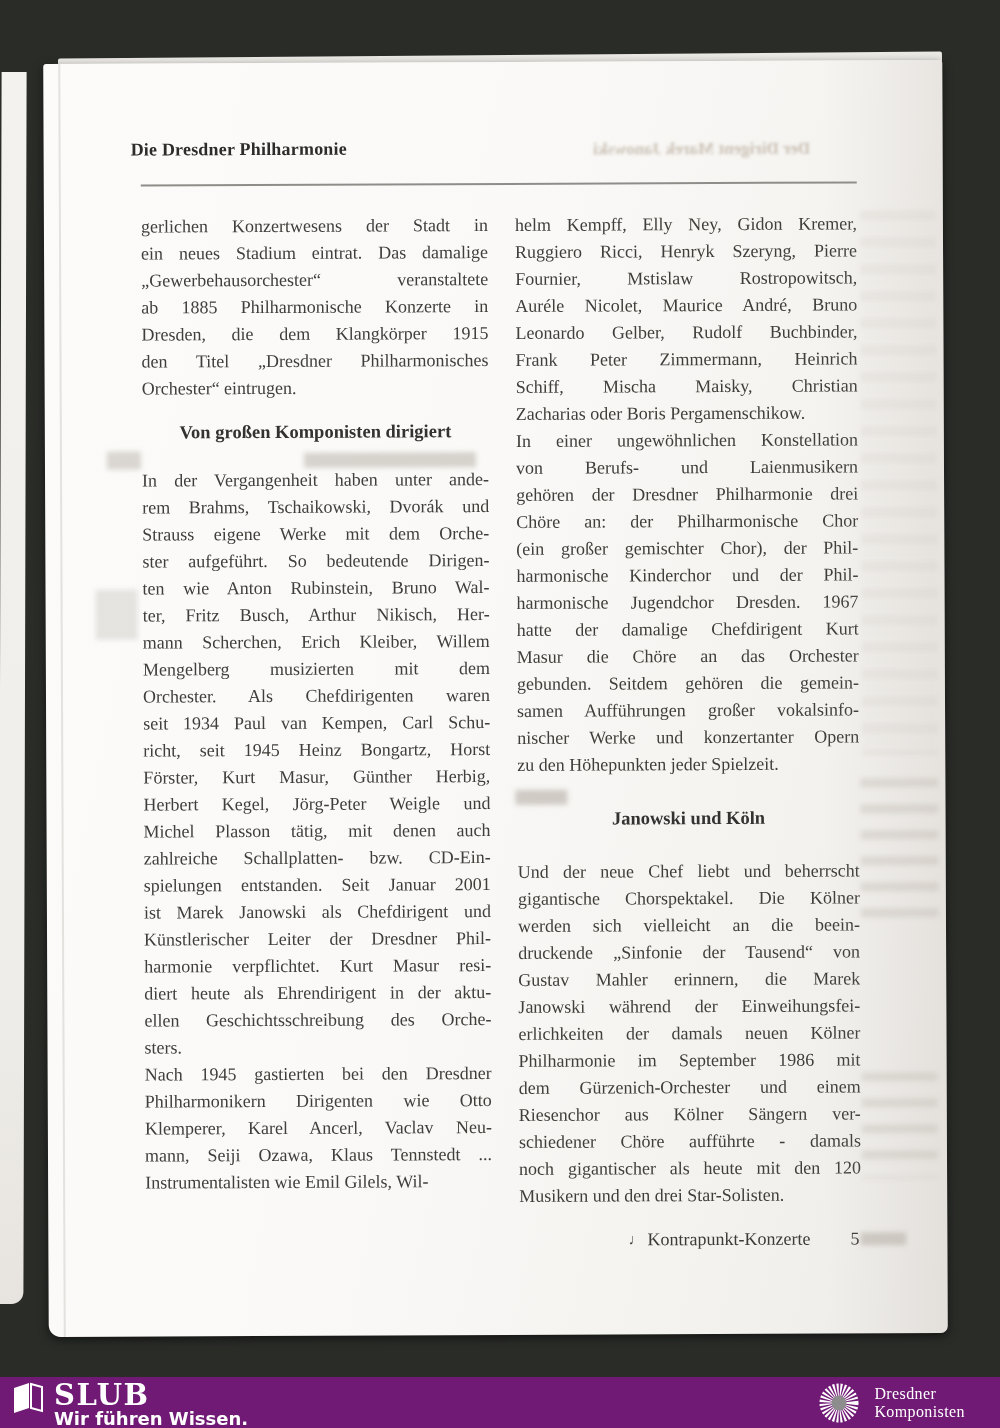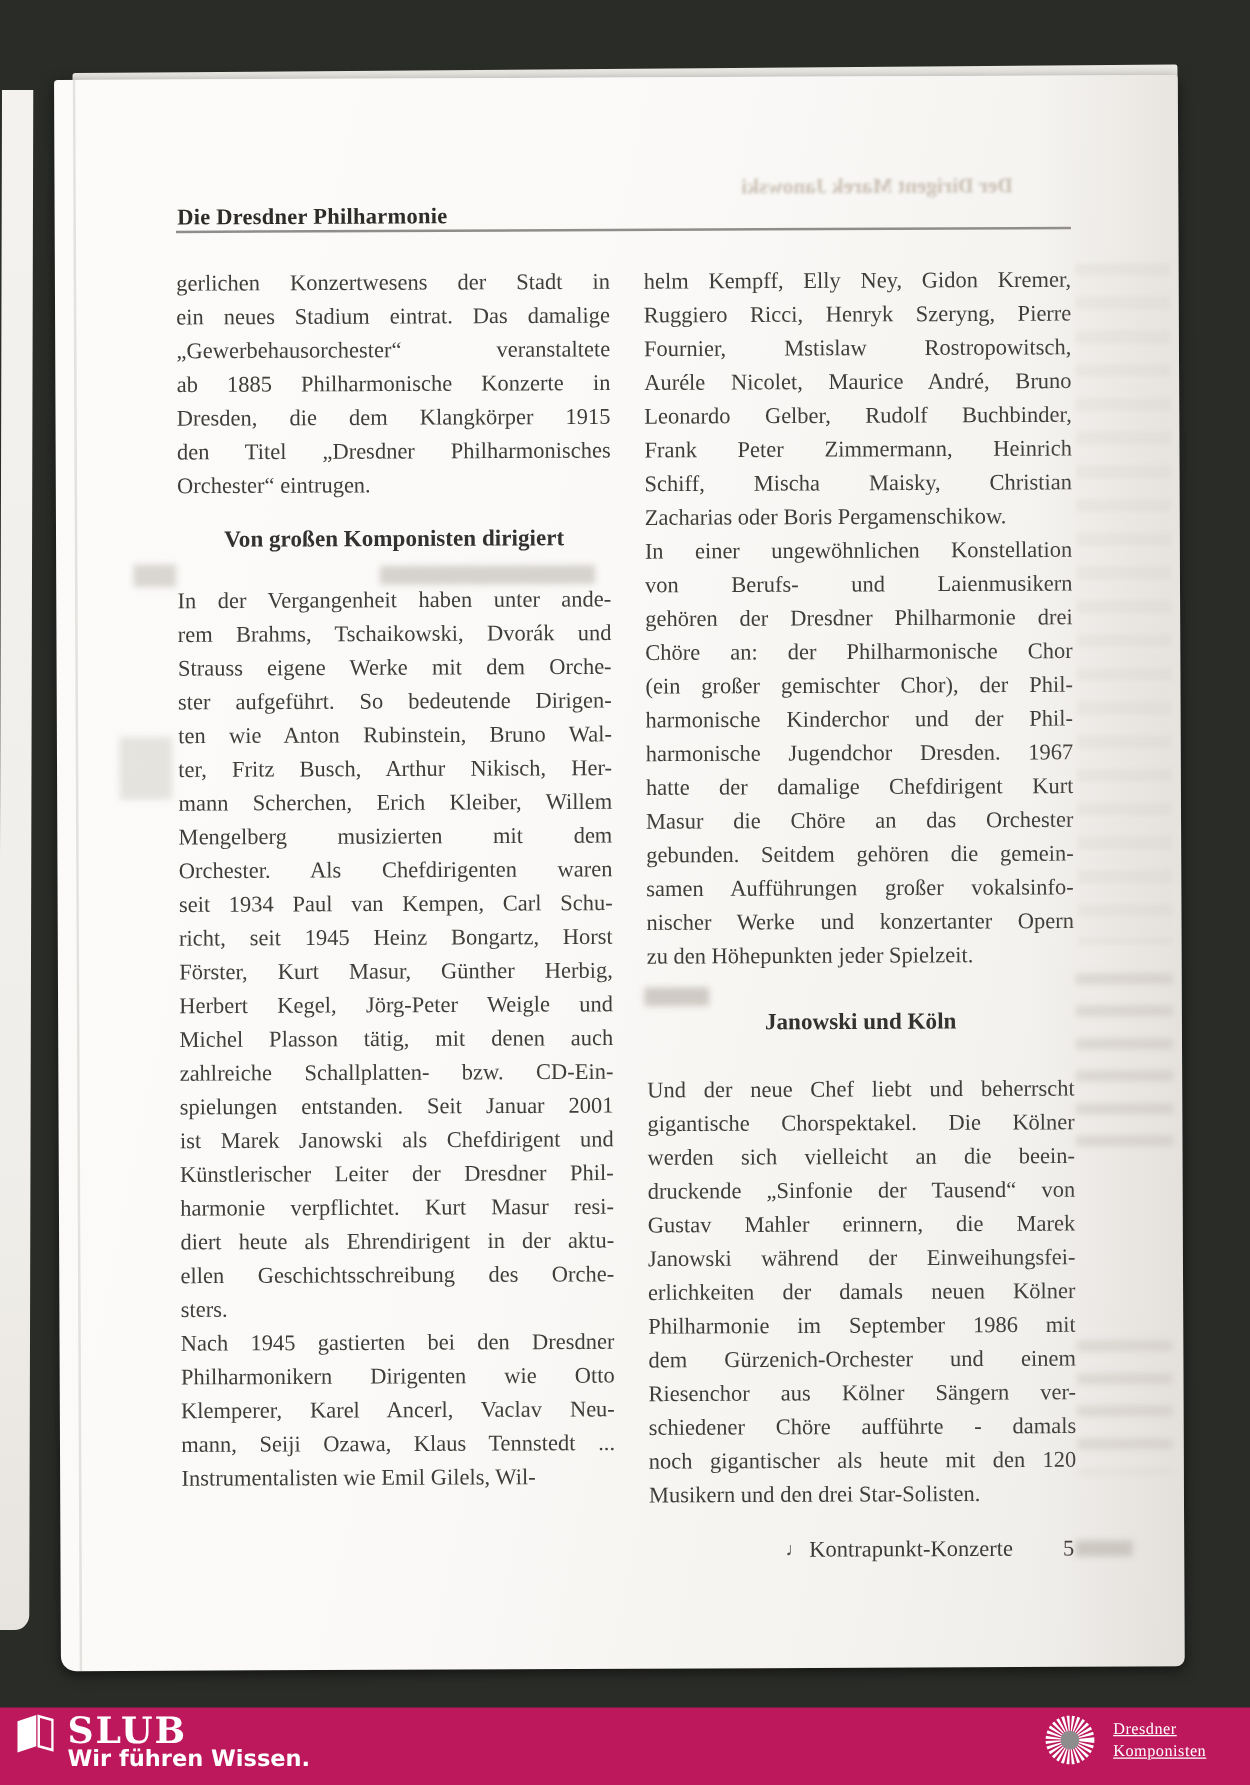--- a/index.html
+++ b/index.html
@@ -31,22 +31,22 @@
   .page::before{ 
     content:"";position:absolute;left:15px;top:0;bottom:0;width:2px;
     background:rgba(120,115,108,0.18);
   }
   .page::after{ 
     content:"";position:absolute;right:0;top:0;bottom:0;width:120px;
     background:linear-gradient(90deg,rgba(190,183,174,0) 0%,rgba(190,183,174,0.22) 100%);
     border-radius:0 3px 7px 0;
   }
   .doc-header{
-    position:absolute;left:98px;top:76px;
-    font-size:18px;font-weight:bold;color:#2e2c29;letter-spacing:0.2px;margin-top:24px;
+    position:absolute;left:87px;top:76px;
+    font-size:18px;font-weight:bold;color:#2e2c29;letter-spacing:0.2px;
   }
   .bleed-title{
     position:absolute;left:500px;top:78px;width:316px;
     font-size:17px;font-weight:bold;color:#a3937f;
     text-align:center;
     transform:scaleX(-1);
     filter:blur(1.4px);
     opacity:0.55;
   }
   .rule{
@@ -94,41 +94,41 @@
   .sm-d{left:469px;top:728px;width:52px;height:15px;background:rgba(120,110,95,0.32);}
   .sm-e{left:814px;top:718px;width:78px;height:148px;
         background:repeating-linear-gradient(180deg,
         rgba(150,140,126,0.22) 0 9px, rgba(0,0,0,0) 9px 26px);}
   .sm-f{left:814px;top:1012px;width:76px;height:106px;
         background:repeating-linear-gradient(180deg,
         rgba(150,140,126,0.20) 0 9px, rgba(0,0,0,0) 9px 26px);}
   .sm-g{left:812px;top:1172px;width:46px;height:13px;background:rgba(130,120,105,0.30);}
   
   .bottom-bar{
-    position:absolute;left:0;bottom:0;width:1000px;height:62px;
-    background:#be185d;
+    position:absolute;left:0;bottom:0;width:1000px;height:51px;
+    background:#701a75;
   }
   .slub{
     position:absolute;left:13px;top:4px;display:flex;gap:11px;align-items:flex-start;
   }
   .slub-text{display:flex;flex-direction:column;}
   .slub-word{
     font-family:"DejaVu Serif", serif;font-weight:bold;
     font-size:29px;line-height:29px;color:#ffffff;letter-spacing:1.5px;
   }
   .slub-tag{
     font-family:"DejaVu Sans", sans-serif;font-weight:bold;
     font-size:18px;line-height:17px;color:#ffffff;margin-top:0px;
   }
   .phil{
     position:absolute;right:35px;top:3px;display:flex;gap:12px;align-items:center;
   }
   .phil-name{
     font-family:"Liberation Serif", serif;color:#ffffff;
-    font-size:13px;line-height:18px;letter-spacing:0.4px;text-decoration:underline;
+    font-size:16px;line-height:18px;letter-spacing:0.4px;
   }
 </style>
 </head>
 <body>
 
 <div class="under-edge"></div>
 <div class="page-sliver"></div>
 
 <div class="page">
   <div class="doc-header">Die Dresdner Philharmonie</div>

